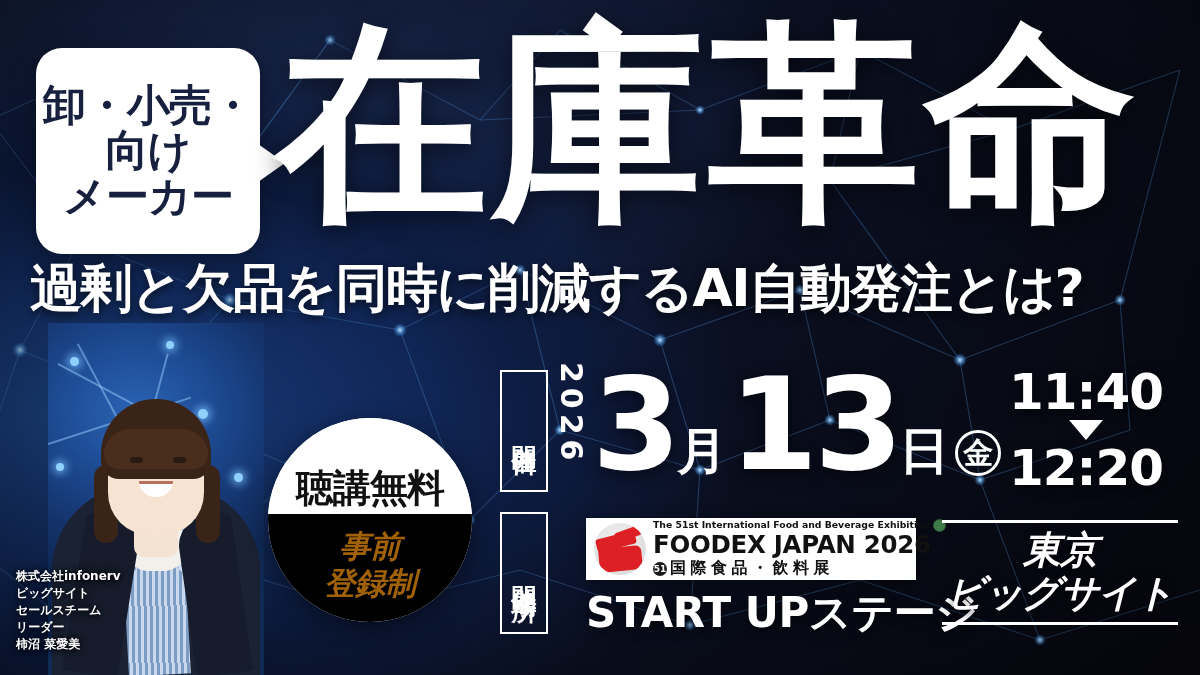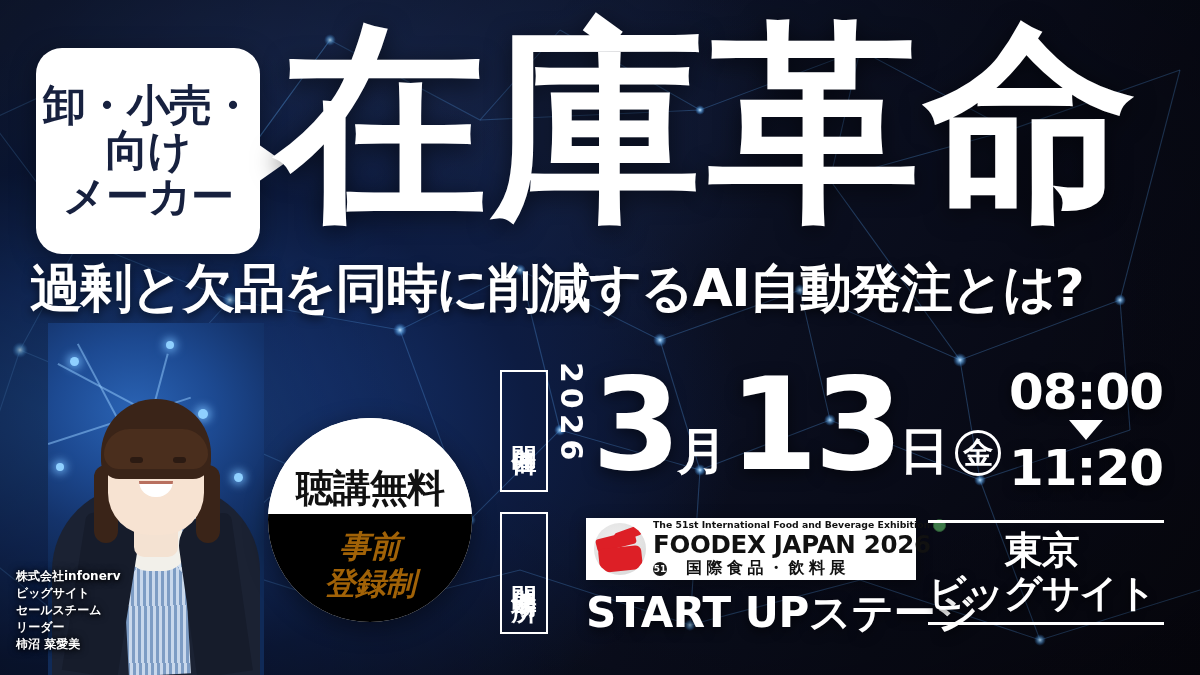--- a/index.html
+++ b/index.html
@@ -229,43 +229,43 @@
     font-family:"DejaVu Sans","Liberation Sans",sans-serif;
   }
   .fx-globe{
     width:11px;height:11px;border-radius:50%;flex:0 0 11px;
     background:#3f7a4a;border:1px solid #2d5b36;
   }
   .fx-main{
     color:#111;font-weight:900;font-size:24.5px;line-height:1.04;letter-spacing:-.3px;white-space:nowrap;
     font-family:"DejaVu Sans","Liberation Sans",sans-serif;
   }
-  .fx-jp{display:flex;align-items:center;gap:19px;margin-top:1px;}
+  .fx-jp{display:flex;align-items:center;gap:3px;margin-top:1px;}
   .fx-51{
     width:14px;height:14px;border-radius:50%;background:#1a1a1a;color:#fff;
     display:flex;align-items:center;justify-content:center;font-size:9px;font-weight:800;flex:0 0 14px;
     font-family:"DejaVu Sans","Liberation Sans",sans-serif;
   }
   .fx-jp-t{
     color:#111;font-weight:900;font-size:16px;letter-spacing:4.5px;white-space:nowrap;
     font-family:"DejaVu Sans","Liberation Sans",sans-serif;
   }
 
   
   .stage{
     position:absolute;left:586px;top:592px;
     color:#fff;font-weight:900;font-size:42px;line-height:1;letter-spacing:-.5px;white-space:nowrap;
     font-family:"DejaVu Sans","Liberation Sans",sans-serif;
     text-shadow:0 3px 12px rgba(0,0,0,.7);
   }
 
   
   .venue{
-    position:absolute;right:36px;top:520px;width:236px;
-    display:flex;flex-direction:column;align-items:flex-start;color:#fff;
+    position:absolute;right:22px;top:520px;width:236px;
+    display:flex;flex-direction:column;align-items:center;color:#fff;font-style:italic;
   }
   .venue hr{border:0;height:3px;background:#fff;width:100%;margin:0;}
   .venue-t{
     font-weight:900;font-size:38px;line-height:1.12;letter-spacing:-1px;
     text-align:center;padding:6px 0 8px;white-space:nowrap;
     font-family:"DejaVu Sans","Liberation Sans",sans-serif;
     text-shadow:0 3px 10px rgba(0,0,0,.7);
   }
 </style>
 </head>
@@ -405,23 +405,23 @@
   <div class="date-row">
     <div class="year">2026</div>
     <div class="dnum">3</div>
     <div class="dunit">月</div>
     <div class="dnum">13</div>
     <div class="dunit">日</div>
     <div class="dow">金</div>
   </div>
 
   <div class="time">
-    <div class="time-val">08:00</div>
+    <div class="time-val">11:40</div>
     <div class="time-arrow"></div>
-    <div class="time-val">11:20</div>
+    <div class="time-val">12:20</div>
   </div>
 
   <div class="vbox" id="vbox-venue">
     <span>開催場所</span>
   </div>
 
   <div class="foodex">
     <div class="fx-mark">
       <i class="fx-m3"></i>
         <i class="fx-m1"></i>

